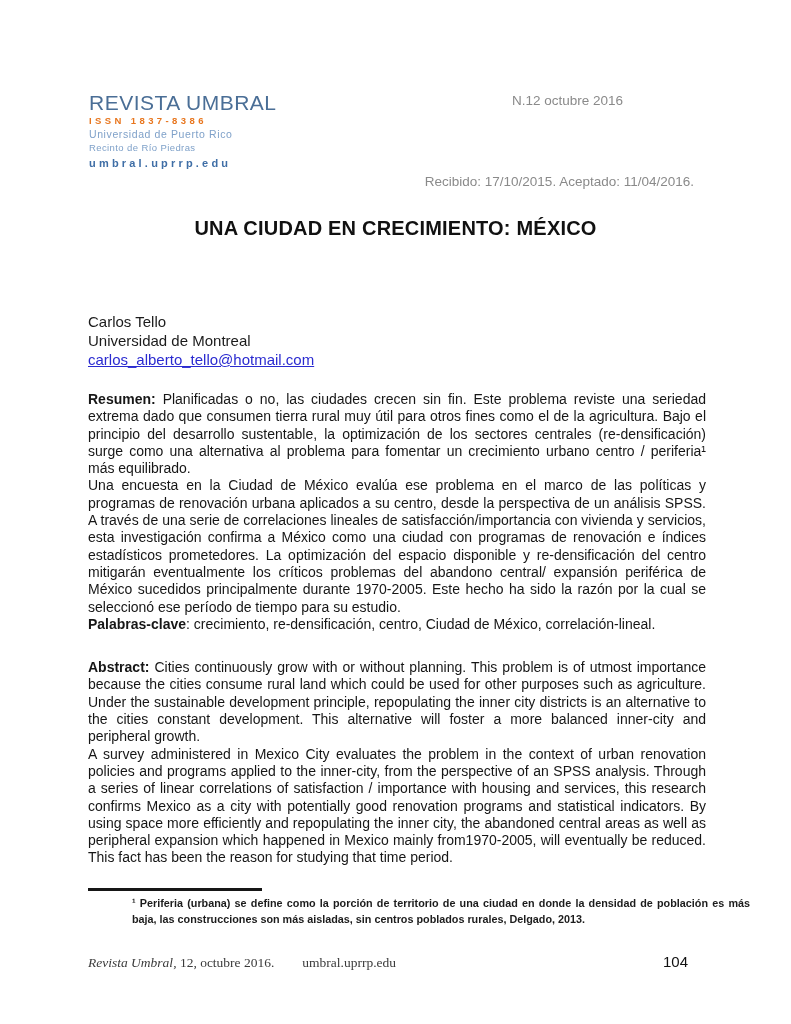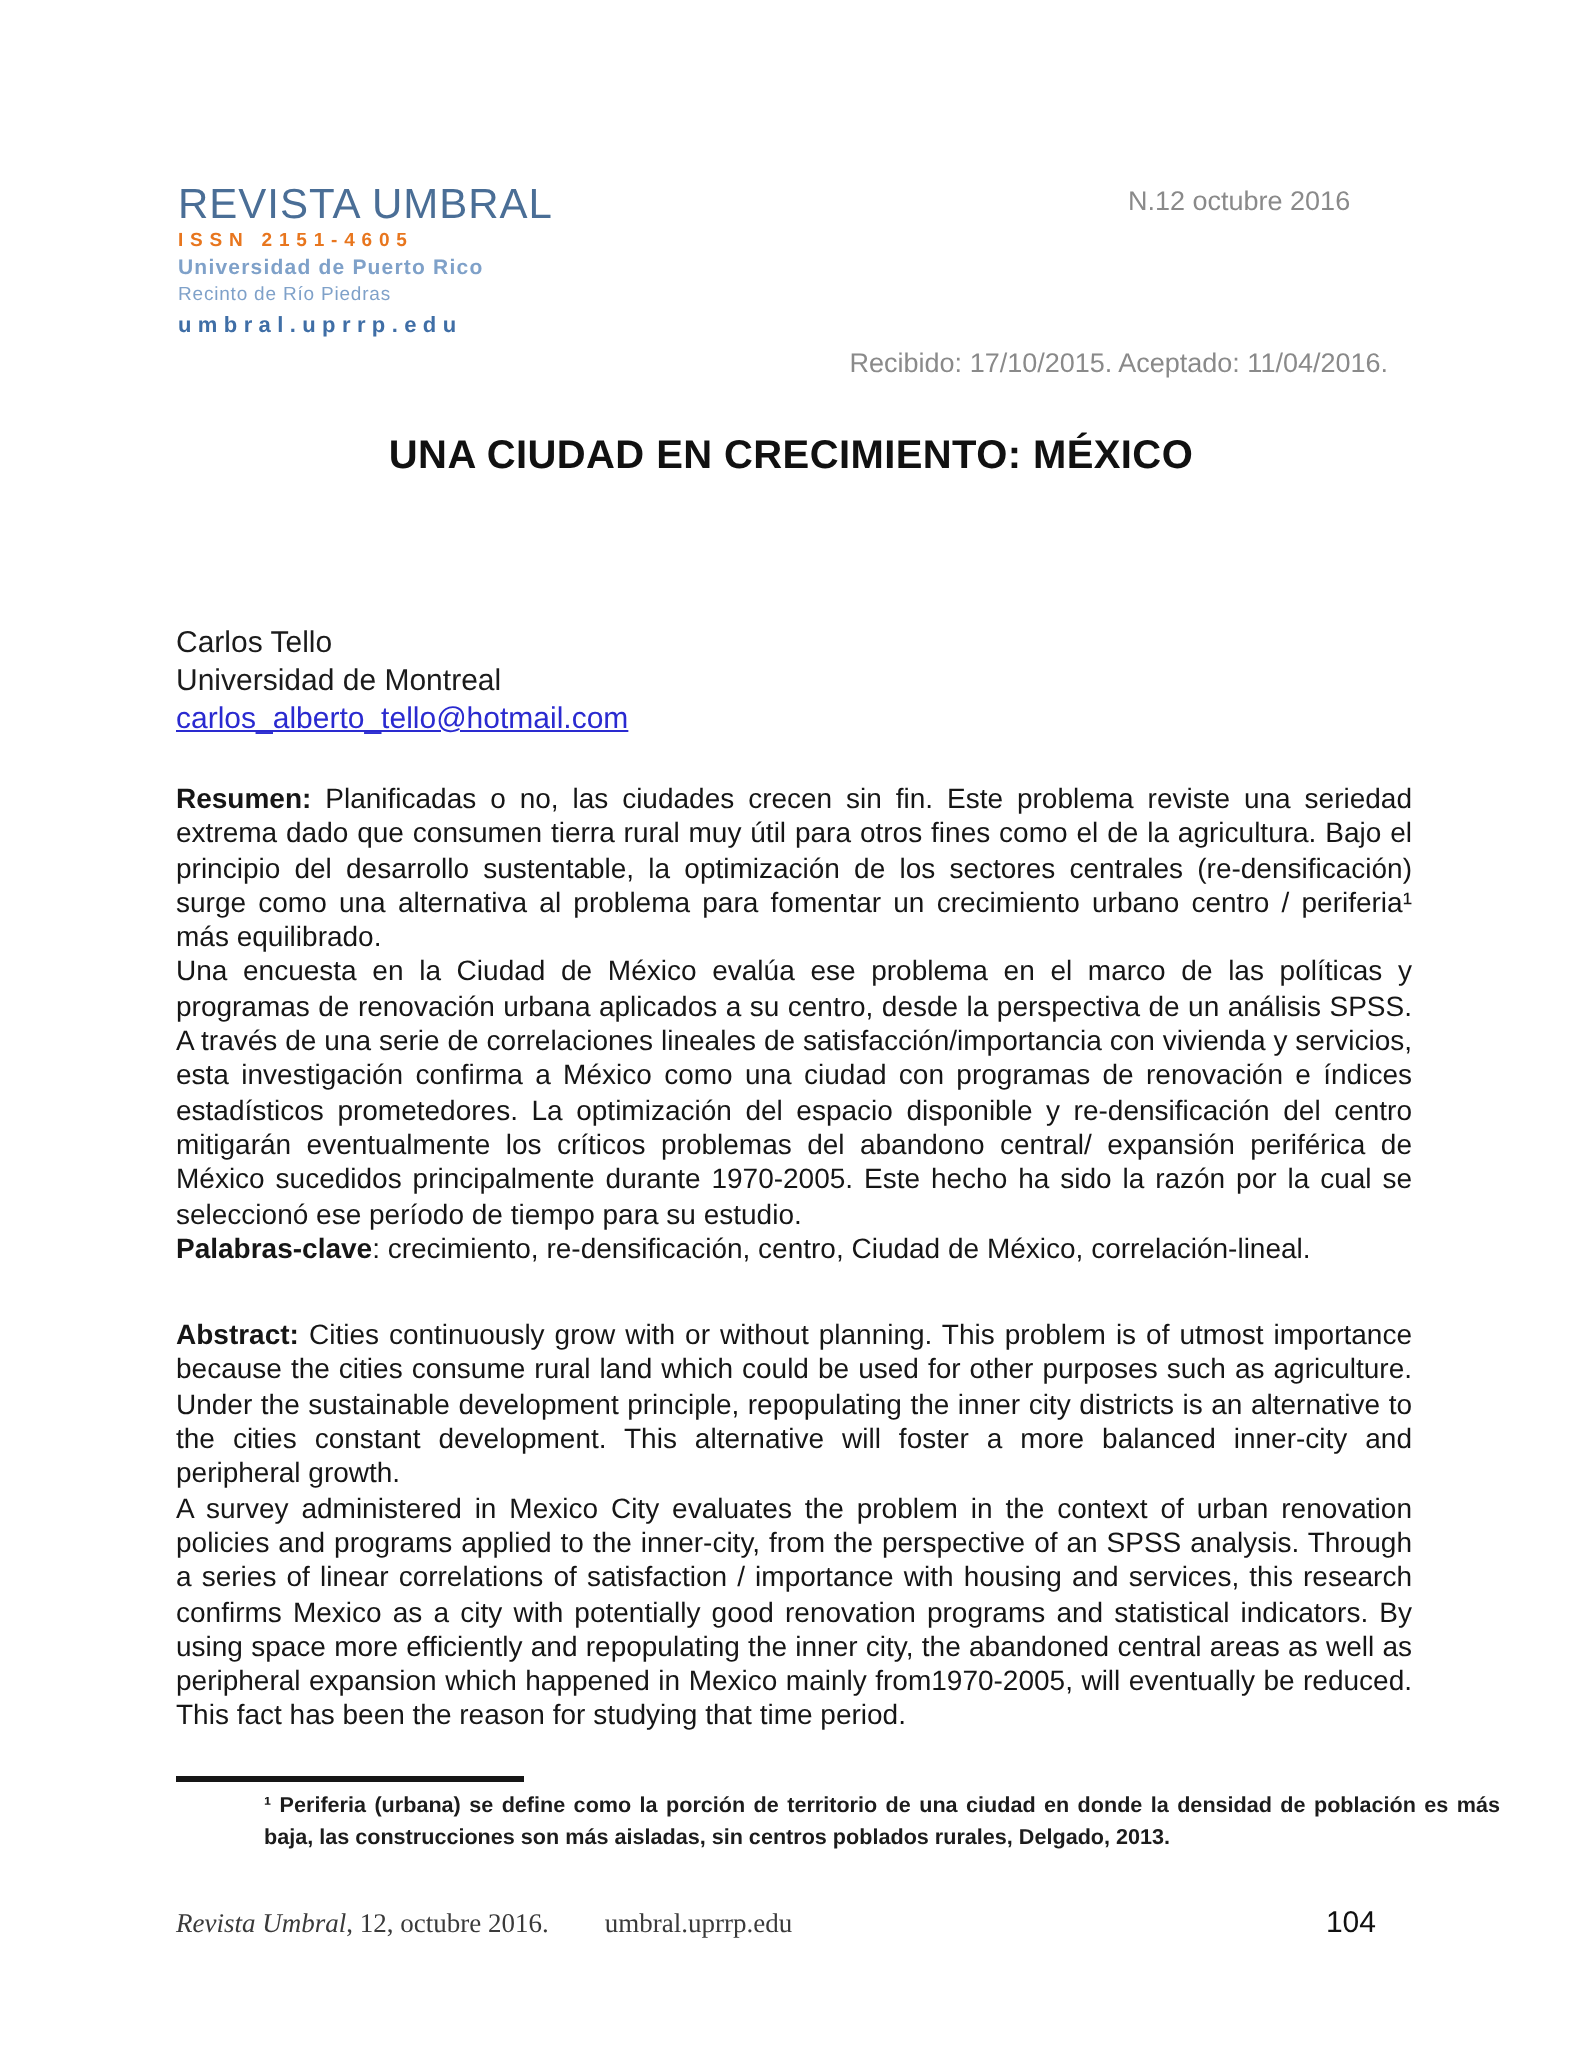--- a/index.html
+++ b/index.html
@@ -4,24 +4,24 @@
 <style>
   html,body{margin:0;padding:0;background:#fff;}
   .page{
     position:relative;width:791px;height:1024px;background:#ffffff;
     font-family:"Liberation Sans",sans-serif;color:var(--ink);overflow:hidden;
   }
   
   .logo{position:absolute;left:89px;top:92px;}
   .logo-title{font-size:21px;line-height:22px;font-weight:400;letter-spacing:0.5px;color:var(--logo-blue);}
   .logo-issn{font-size:9.5px;font-weight:700;letter-spacing:3.4px;color:var(--logo-orange);margin-top:1px;}
-  .logo-univ{font-size:10.5px;font-weight:700;letter-spacing:0.6px;color:var(--logo-lightblue);margin-top:2px;}
+  .logo-univ{font-size:10.5px;font-weight:400;letter-spacing:0.6px;color:var(--logo-lightblue);margin-top:2px;}
   .logo-campus{font-size:9.5px;font-weight:400;letter-spacing:0.4px;color:var(--logo-lightblue);margin-top:2px;}
   .logo-site{font-size:11px;font-weight:700;letter-spacing:3.2px;color:var(--logo-site);margin-top:4px;}
-  .issue{position:absolute;left:564px;top:93px;font-size:13.5px;color:var(--gray);}
+  .issue{position:absolute;left:512px;top:93px;font-size:13.5px;color:var(--gray);}
   .received{position:absolute;left:88px;top:174px;width:606px;text-align:right;font-size:13.5px;color:var(--gray);}
   
   .title{position:absolute;left:0;top:217px;width:100%;margin:0;text-align:center;
          font-size:20px;font-weight:700;letter-spacing:0.2px;color:#111;}
   .author{position:absolute;left:88px;top:312px;font-size:15px;line-height:19px;}
   .author .email{color:var(--link);text-decoration:underline;margin-top:20px;}
   
   .bodytext{position:absolute;left:88px;top:391px;width:618px;
             font-size:14px;line-height:17.3px;text-align:justify;color:#161616;}
   .bodytext p{margin:0;}
@@ -38,21 +38,21 @@
   .footer-left .fsite{margin-left:28px;}
   .pageno{font-size:15px;color:#111;}
 </style>
 </head>
 <body>
 
 <div class="page">
 
   <div class="logo">
     <div class="logo-title">REVISTA UMBRAL</div>
-    <div class="logo-issn">ISSN 2151-4605</div>
+    <div class="logo-issn">ISSN 1837-8386</div>
     <div class="logo-univ">Universidad de Puerto Rico</div>
     <div class="logo-campus">Recinto de Río Piedras</div>
     <div class="logo-site">umbral.uprrp.edu</div>
   </div>
 
   <div class="issue">N.12 octubre 2016</div>
   <div class="received">Recibido: 17/10/2015. Aceptado: 11/04/2016.</div>
 
   <h1 class="title">UNA CIUDAD EN CRECIMIENTO: MÉXICO</h1>
 

